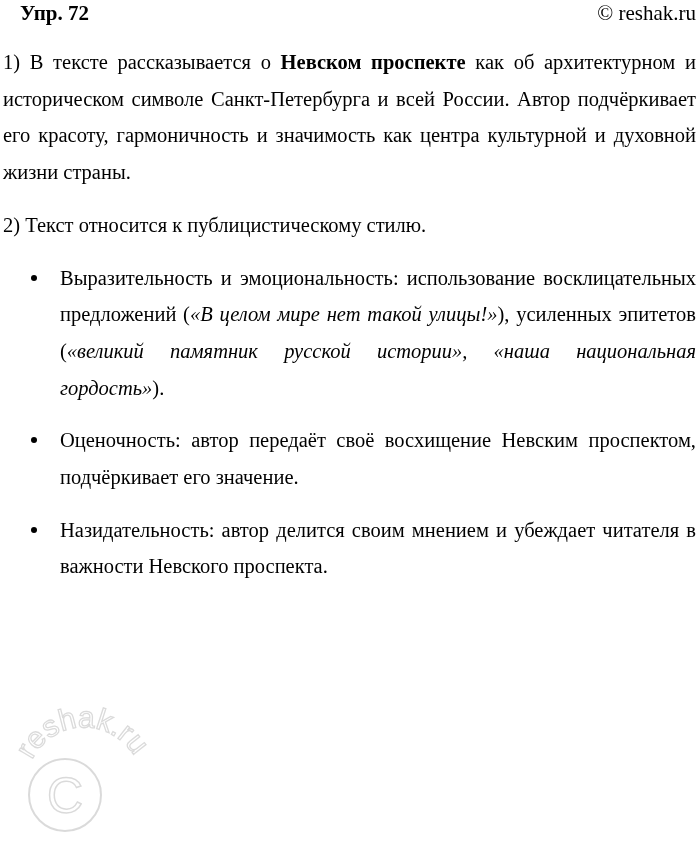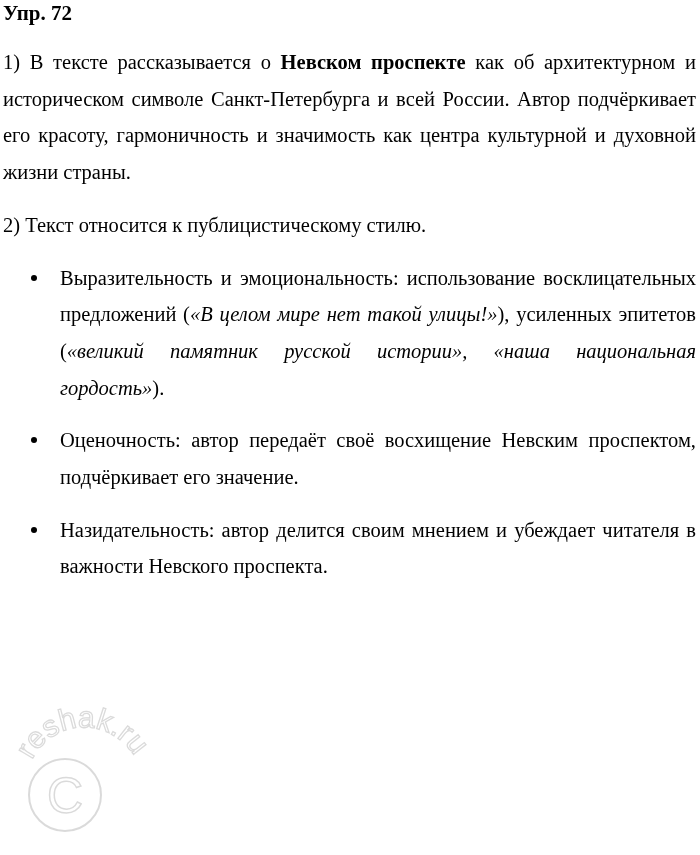--- a/index.html
+++ b/index.html
@@ -5,21 +5,21 @@
   html, body { margin: 0; padding: 0; background: #ffffff; }
   body {
     width: 700px; height: 855px; overflow: hidden; position: relative;
     font-family: "Liberation Serif", "DejaVu Serif", serif;
     color: #000; font-size: 20.5px;
   }
   .header {
     position: absolute; top: 0; left: 0; right: 0; height: 30px;
   }
   .ex-title {
-    position: absolute; left: 3px; top: 0px; font-weight: bold; font-size: 21px; line-height: 26px;
+    position: absolute; left: 20px; top: 0px; font-weight: bold; font-size: 21px; line-height: 26px;
   }
   .copyright {
     position: absolute; right: 4px; top: 0px; font-size: 21px; line-height: 26px;
   }
   .content {
     position: absolute; left: 3px; right: 4px; top: 44px;
   }
   p { margin: 0; line-height: 36.7px; text-align: justify; text-align-last: left; }
   .para { margin-bottom: 16px; }
   .heading { font-weight: bold; margin-bottom: 16px; }
@@ -33,20 +33,21 @@
   .b { font-weight: bold; }
   .watermark {
     position: absolute; left: 10px; top: 690px; width: 160px; height: 160px; pointer-events: none; opacity: 0.55;
   }
 </style>
 </head>
 <body>
 
 <div class="header">
   <div class="ex-title">Упр. 72</div>
+  <div class="copyright">© reshak.ru</div>
 </div>
 
 <div class="content">
   <p class="para"><span>1) В тексте рассказывается о </span><span class="b">Невском проспекте</span><span> как об архитектурном и историческом символе Санкт-Петербурга и всей России. Автор подчёркивает его красоту, гармоничность и значимость как центра культурной и духовной жизни страны.</span></p>
 
   <p class="para">2) Текст относится к публицистическому стилю.</p>
 
 
   <ul>
     <li>

